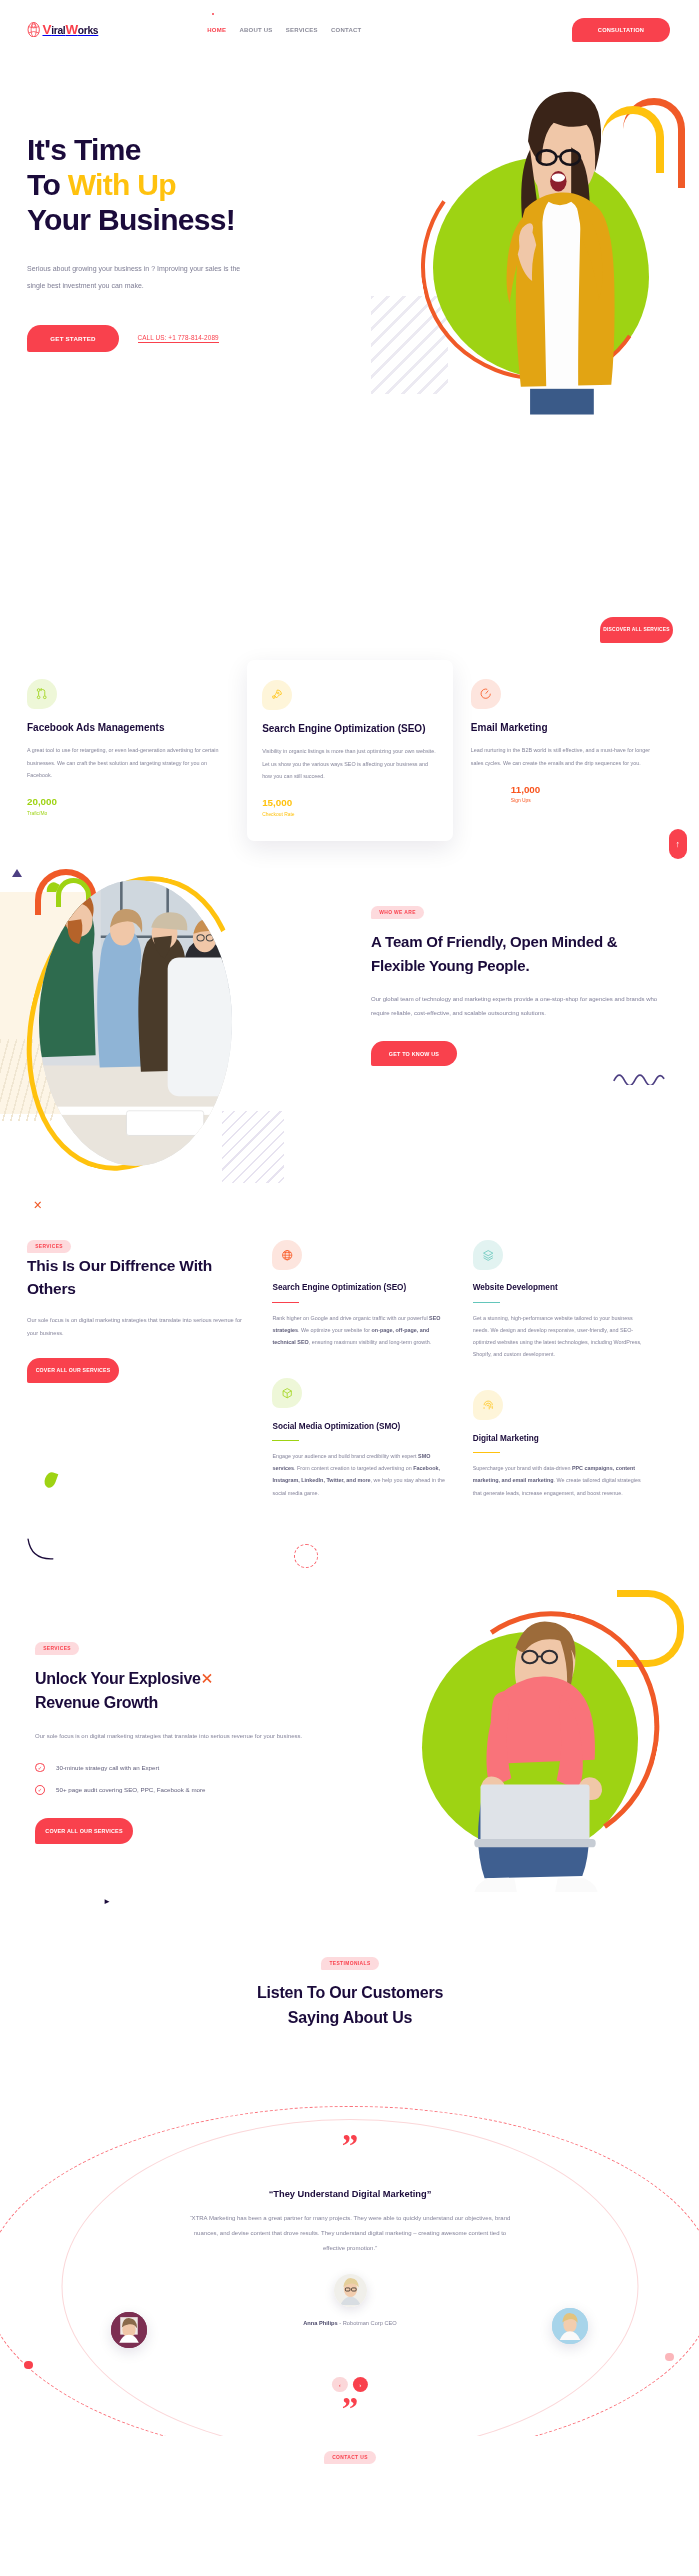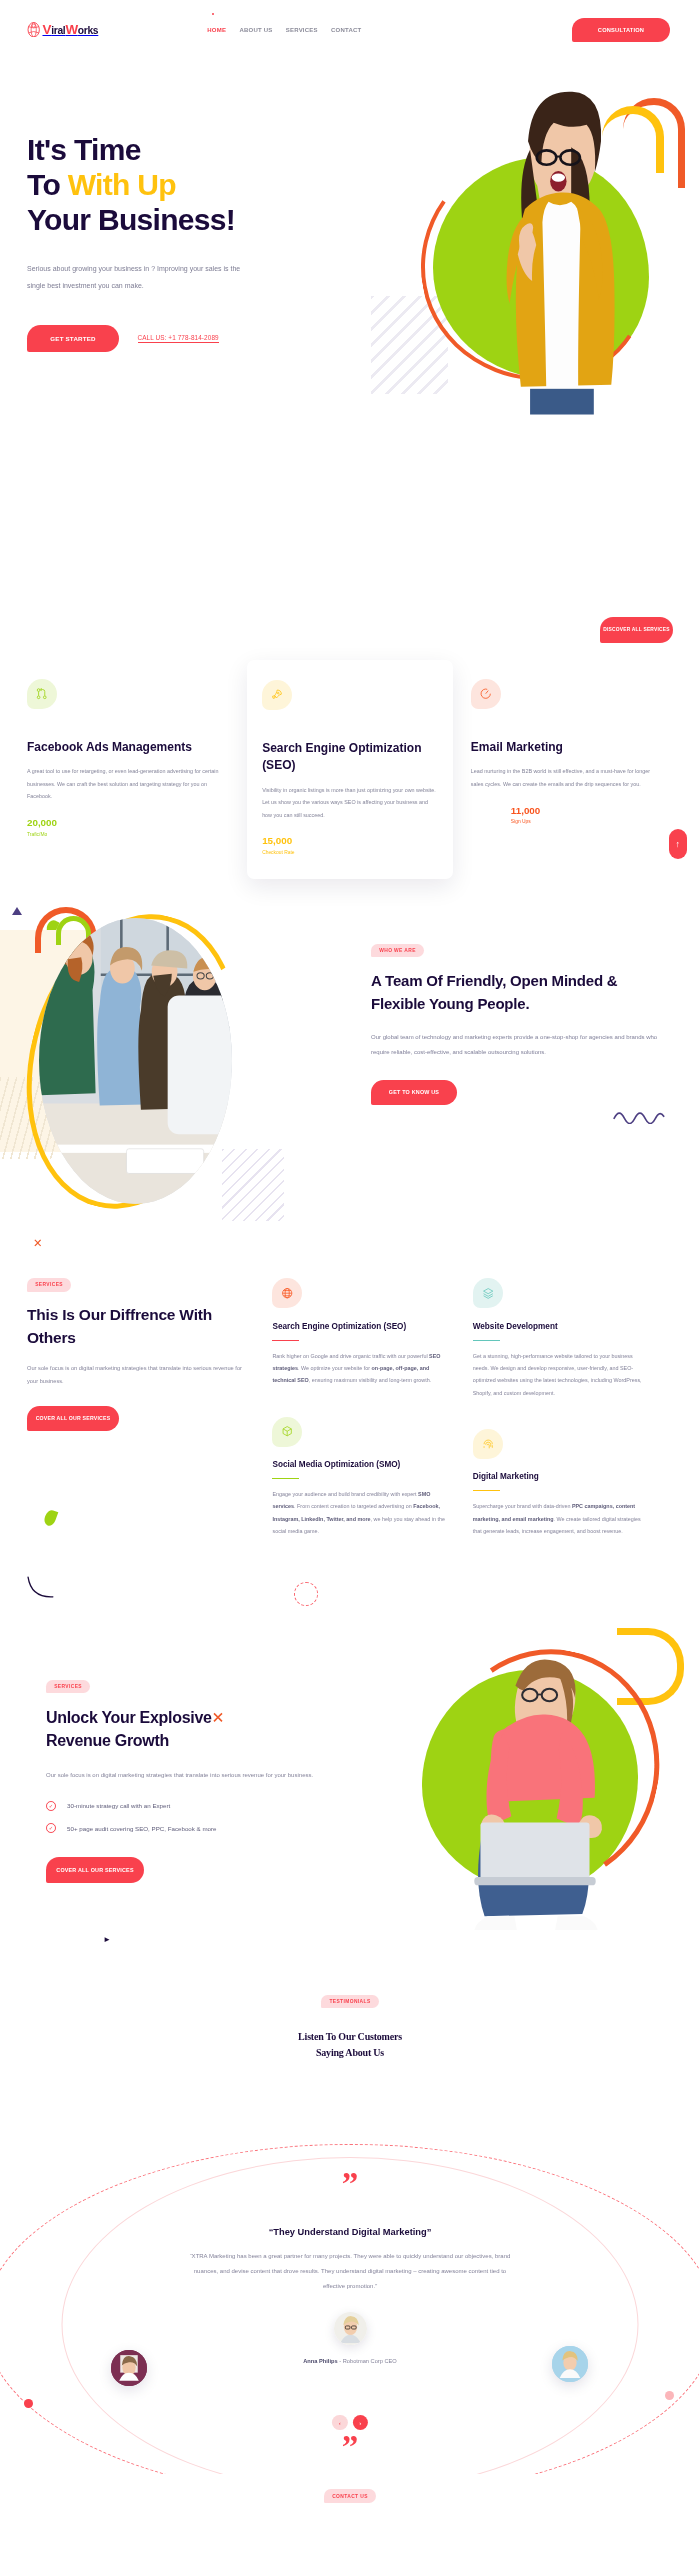--- a/index.html
+++ b/index.html
@@ -131,22 +131,22 @@
     border-radius: 7.2px; padding: 19.6px 15.5px 24px 15.5px; margin-top: -18.5px; z-index: 6;
   }
   .icon-blob {
     width: 30px; height: 30px; border-radius: 50% 50% 50% 7.2px;
     display: flex; align-items: center; justify-content: center;
   }
   .icon-blob.green { background: #eef7d8; }
   .icon-blob.yellow { background: #fef5d9; }
   .icon-blob.red { background: #fde5de; }
   .card h3 {
-    font-size: 12px; font-weight: 800; line-height: 1.45;
-    margin-top: 30px; color: #1b0b3b;
+    font-size: 10px; font-weight: 800; line-height: 1.45;
+    margin-top: 12px; color: #1b0b3b;
   }
   .card p {
     font-size: 5.4px; line-height: 2.3; color: #85859a; margin-top: 9.3px;
   }
   .stat { font-size: 9.8px; font-weight: 800; margin-top: 14.4px; }
   .stat-lbl { font-size: 4.9px; margin-top: 3.6px; }
   .c-green { color: #9ed313; } .c-yellow { color: #ffc20e; } .c-red { color: #f9551f; margin-left: 40px; }
 
   .tri-purple { position: absolute; left: 12.4px; top: 0; width: 0; height: 0;
     border-left: 5.7px solid transparent; border-right: 5.7px solid transparent;
@@ -192,41 +192,41 @@
   }
   .team-p { margin-top: 14.4px; font-size: 6px; line-height: 2.4; color: #81809a; }
   .btn-know { margin-top: 20.6px; width: 86px; height: 25px; font-size: 5.4px; border-radius: 14.4px 14.4px 14.4px 2.1px; }
   .squiggle-team { position: absolute; right: 5.2px; top: 164px; }
   .x-mark-orange { position: absolute; left: 33px; top: 330px; color: #f05a28; font-size: 11.3px; }
 
   
   .diff { position: relative; padding: 10.3px 27px 0; }
   .diff-grid { display: flex; gap: 0; }
   .diff-left { width: 38%; padding-right: 25px; }
-  .diff-title { font-size: 15.5px; font-weight: 800; line-height: 1.5; margin-top: 11px; letter-spacing: -0.2px; }
+  .diff-title { font-size: 15.5px; font-weight: 800; line-height: 1.5; margin-top: 1px; letter-spacing: -0.2px; }
   .diff-p { margin-top: 13.4px; font-size: 5.7px; line-height: 2.2; color: #85849b; }
   .btn-cover1 { margin-top: 18.5px; width: 92px; height: 25px; font-size: 5.2px; border-radius: 14.4px 14.4px 14.4px 2.1px; }
   .diff-col { width: 31%; padding-right: 23px; }
   .svc { margin-bottom: 30px; }
   .svc h4 { font-size: 8.2px; font-weight: 800; line-height: 1.45; margin-top: 12.4px; color: #1b0b3b; }
   .svc .rule { width: 27px; height: 1px; margin-top: 7.2px; }
   .svc p { font-size: 5.4px; line-height: 2.25; color: #85849b; margin-top: 9.3px; }
   .svc p b { color: #5f5d7a; font-weight: 700; }
   .icon-blob.teal { background: #e2f3f1; }
   .bg-red { background: #f9414d; } .bg-yellow { background: #ffc20e; }
   .bg-green { background: #9ed313; } .bg-teal { background: #63c6bb; }
   .diff-leaf { position: absolute; left: 45px; top: 242px; width: 11.3px; height: 15.5px;
     background: #9ed313; border-radius: 50% 0 50% 50%; transform: rotate(20deg); }
   .diff-swoosh { position: absolute; left: 26px; top: 307px; }
   .dotted-circle { position: absolute; left: 294px; top: 314px; width: 24px; height: 24px;
     border: 1px dashed #f9414d; border-radius: 50%; opacity: .8; }
 
   
   .rev { position: relative; height: 361px; margin-top: 31px; }
-  .rev-copy { position: absolute; left: 46px; top: 82px; width: 319px; }
+  .rev-copy { position: absolute; left: 35px; top: 82px; width: 319px; }
   .rev-title { font-size: 16px; font-weight: 800; line-height: 1.45; margin-top: 12.4px; letter-spacing: -0.3px; position: relative; }
   .rev-x { color: #f05a28; font-size: 15.5px; font-weight: 400; }
   .rev-p { margin-top: 16.5px; font-size: 6px; line-height: 2.3; color: #85849b; max-width: 273px; }
   .rev-list { margin-top: 18.5px; }
   .rev-item { display: flex; align-items: center; gap: 11.3px; margin-bottom: 12.4px; font-size: 6.2px; color: #5f5d7a; }
   .check { width: 9.8px; height: 9.8px; border: 0.8px solid #f9414d; border-radius: 50%;
     display: flex; align-items: center; justify-content: center; color: #f9414d; font-size: 5.2px; flex: none; }
   .btn-cover2 { margin-top: 11.3px; width: 98px; height: 26px; font-size: 5.4px; border-radius: 14.4px 14.4px 14.4px 2.1px; }
   .rev-art { position: absolute; right: 5.2px; top: 15.5px; width: 330px; height: 330px; }
   .rev-blob-green { position: absolute; left: 57px; top: 57px; width: 216px; height: 222px;
@@ -235,21 +235,21 @@
     border: 5.2px solid #f05a28; border-radius: 50%; border-left-color: transparent;
     border-bottom-color: transparent; transform: rotate(12deg); }
   .rev-arc-yellow { position: absolute; right: 11.3px; top: 14.4px; width: 67px; height: 77px;
     border: 7.7px solid #ffc20e; border-radius: 0 36px 36px 0; border-left: none; }
   .rev-person { position: absolute; left: 62px; top: 28px; width: 216px; height: 289px; z-index: 5; }
   .rev-play { position: absolute; left: 103px; top: 337px; color: #1b0b3b; font-size: 8.2px; }
 
   
   .testi { position: relative; padding-top: 36px; height: 515px; overflow: hidden; }
   .testi-head { text-align: center; }
-  .testi-title { font-size: 10px; font-weight: 800; line-height: 1.55; margin-top: 21px; letter-spacing: -0.2px; font-family: Liberation Serif, serif; }
+  .testi-title { font-size: 16px; font-weight: 800; line-height: 1.55; margin-top: 11px; letter-spacing: -0.2px; }
   .ring-dashed { position: absolute; left: 50%; top: 185px; transform: translateX(-50%);
     width: 732px; height: 355px; border: 1px dashed #f9414d; border-radius: 50%; opacity: .75; }
   .ring-solid { position: absolute; left: 50%; top: 198px; transform: translateX(-50%);
     width: 577px; height: 335px; border: 0.8px solid #fbd7d9; border-radius: 50%; }
   .quote-mark { position: absolute; left: 50%; transform: translateX(-50%); color: #f9414d;
     font-size: 33px; font-weight: 900; line-height: .6; font-family: "Liberation Serif", serif; }
   .q-top { top: 216px; }
   .q-bot { top: 479px; }
   .testi-card { position: absolute; left: 50%; transform: translateX(-50%); top: 268px; width: 330px; text-align: center; }
   .testi-q { font-size: 9.3px; font-weight: 800; color: #1b0b3b; }

